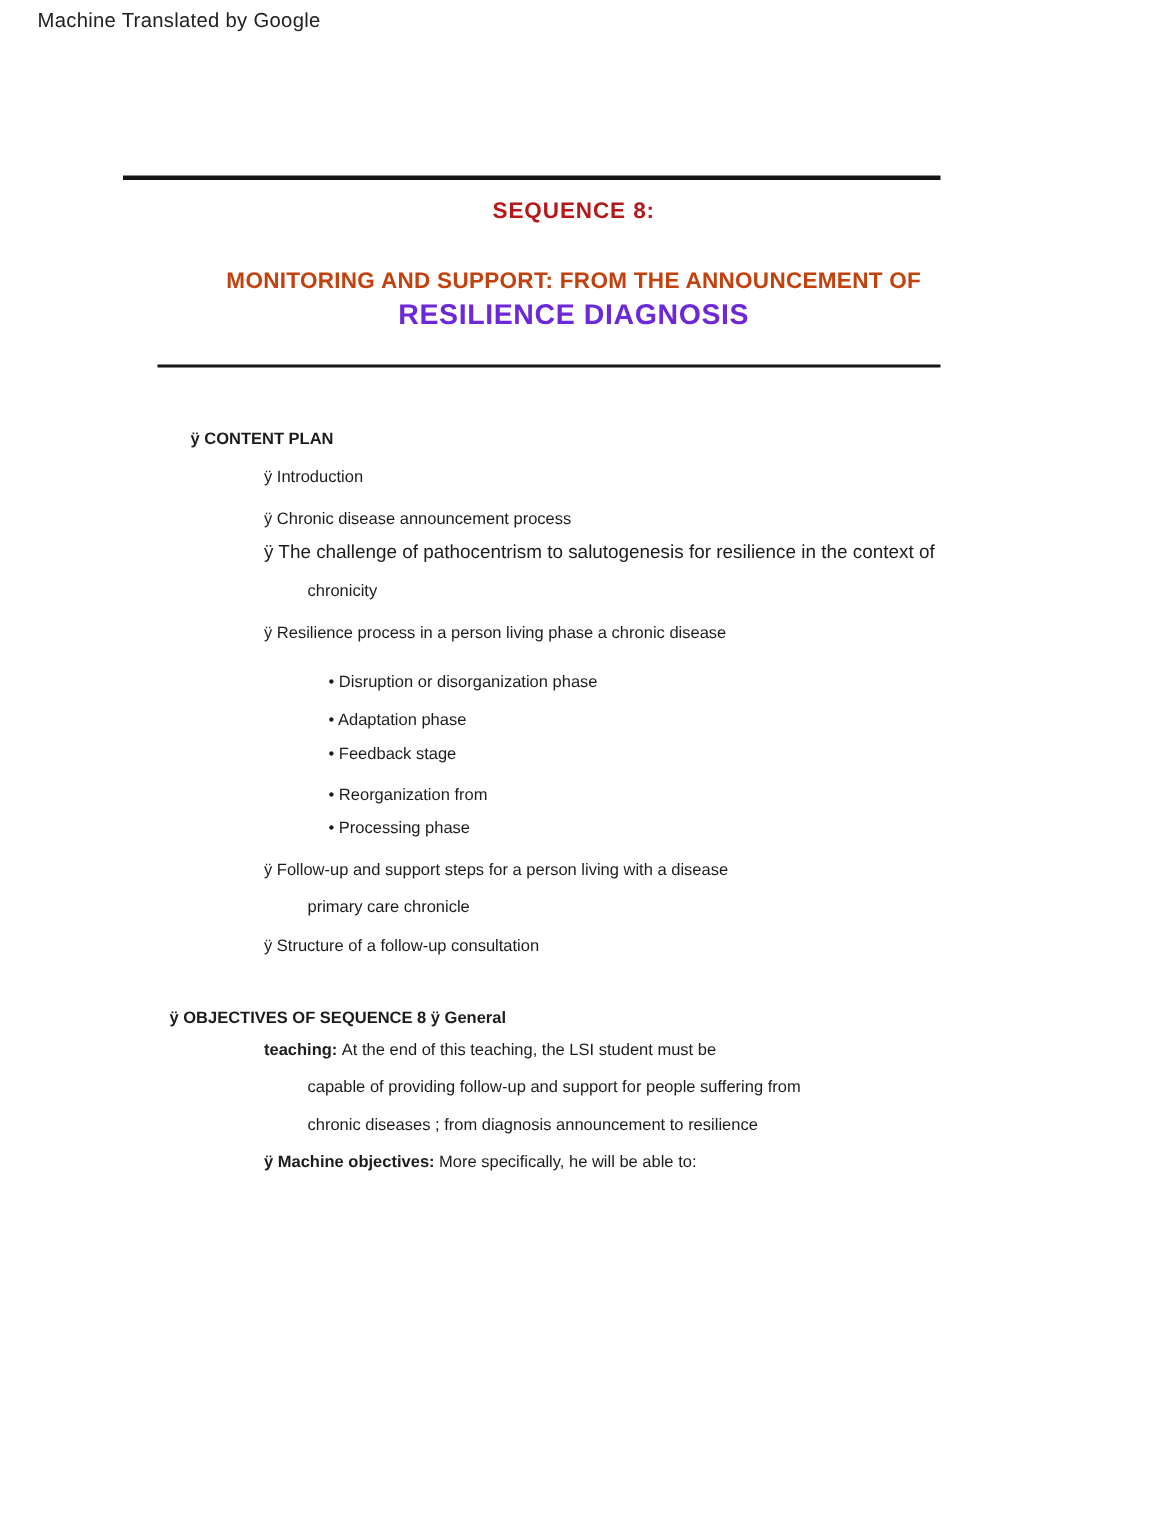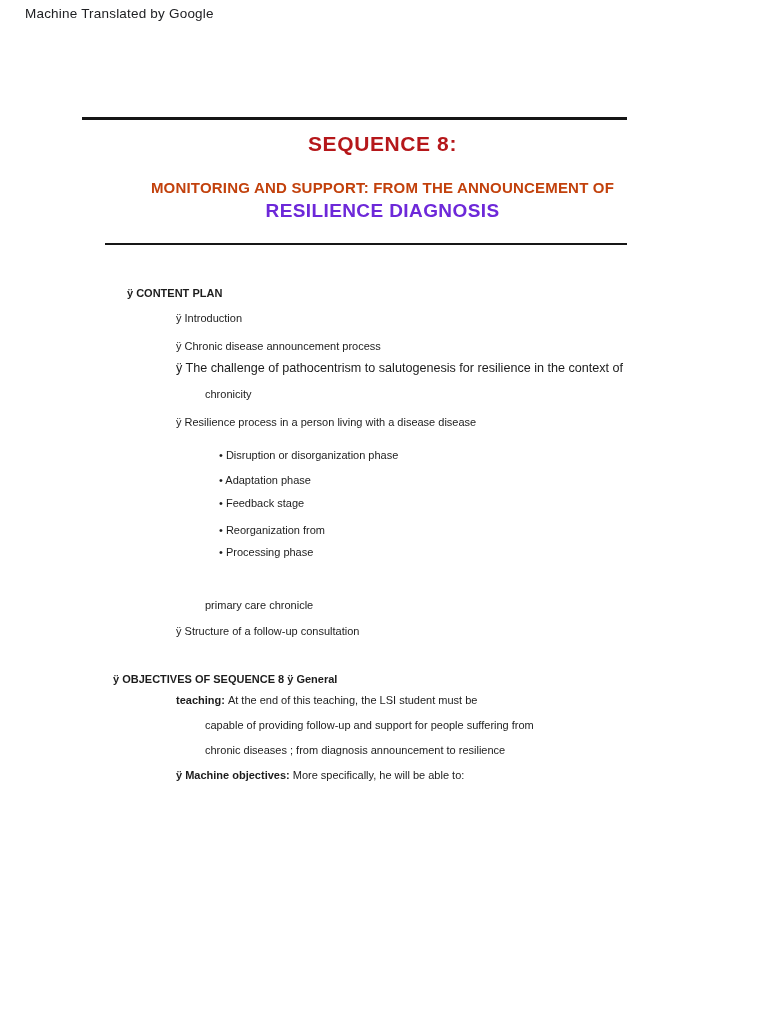--- a/index.html
+++ b/index.html
@@ -36,21 +36,21 @@
     position: absolute;
     left: 82px;
     top: 0;
     width: 601px;
     text-align: center;
   }
   .doc-title {
     position: absolute;
     top: 132px;
     width: 100%;
-    font-size: 21px;
+    font-size: 15px;
     font-weight: bold;
     letter-spacing: 0.6px;
   }
   .doc-subtitle-1 {
     position: absolute;
     top: 179px;
     width: 100%;
     font-size: 15px;
     font-weight: bold;
     letter-spacing: 0.2px;
@@ -95,28 +95,29 @@
   </div>
 
   <div class="rule rule-bottom"></div>
 
   <div class="line lvl-head bold" style="top:287px">ÿ CONTENT PLAN</div>
 
   <div class="line lvl-item" style="top:312px">ÿ Introduction</div>
   <div class="line lvl-item" style="top:340px">ÿ Chronic disease announcement process</div>
   <div class="line lvl-item big" style="top:361px">ÿ The challenge of pathocentrism to salutogenesis for resilience in the context of</div>
   <div class="line lvl-cont" style="top:388px">chronicity</div>
-  <div class="line lvl-item" style="top:416px">ÿ Resilience process in a person living with a disease disease</div>
+  <div class="line lvl-item" style="top:416px">ÿ Resilience process in a person living phase a chronic disease</div>
 
   <div class="line lvl-bullet" style="top:449px">• Disruption or disorganization phase</div>
   <div class="line lvl-bullet" style="top:474px">• Adaptation phase</div>
   <div class="line lvl-bullet" style="top:497px">• Feedback stage</div>
   <div class="line lvl-bullet" style="top:524px">• Reorganization from</div>
   <div class="line lvl-bullet" style="top:546px">• Processing phase</div>
 
+  <div class="line lvl-item" style="top:574px">ÿ Follow-up and support steps for a person living with a disease</div>
   <div class="line lvl-cont" style="top:599px">primary care chronicle</div>
   <div class="line lvl-item" style="top:625px">ÿ Structure of a follow-up consultation</div>
 
   <div class="line lvl-head2 bold" style="top:673px">ÿ OBJECTIVES OF SEQUENCE 8 ÿ General</div>
 
   <div class="line lvl-item" style="top:694px">
     <span class="seg-label">teaching:</span><span>At the end of this teaching, the LSI student must be</span>
   </div>
   <div class="line lvl-cont" style="top:719px">capable of providing follow-up and support for people suffering from</div>
   <div class="line lvl-cont" style="top:744px">chronic diseases ; from diagnosis announcement to resilience</div>

